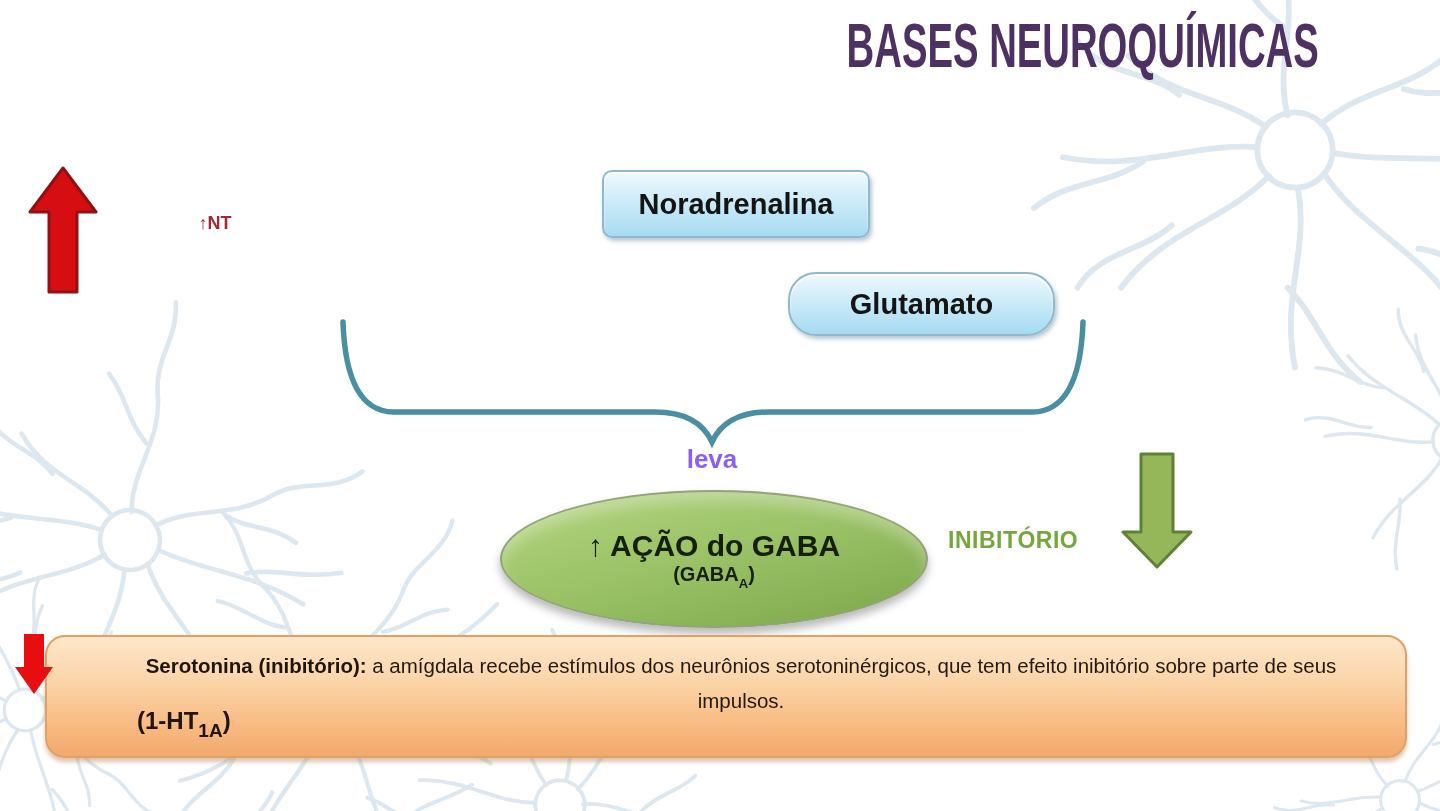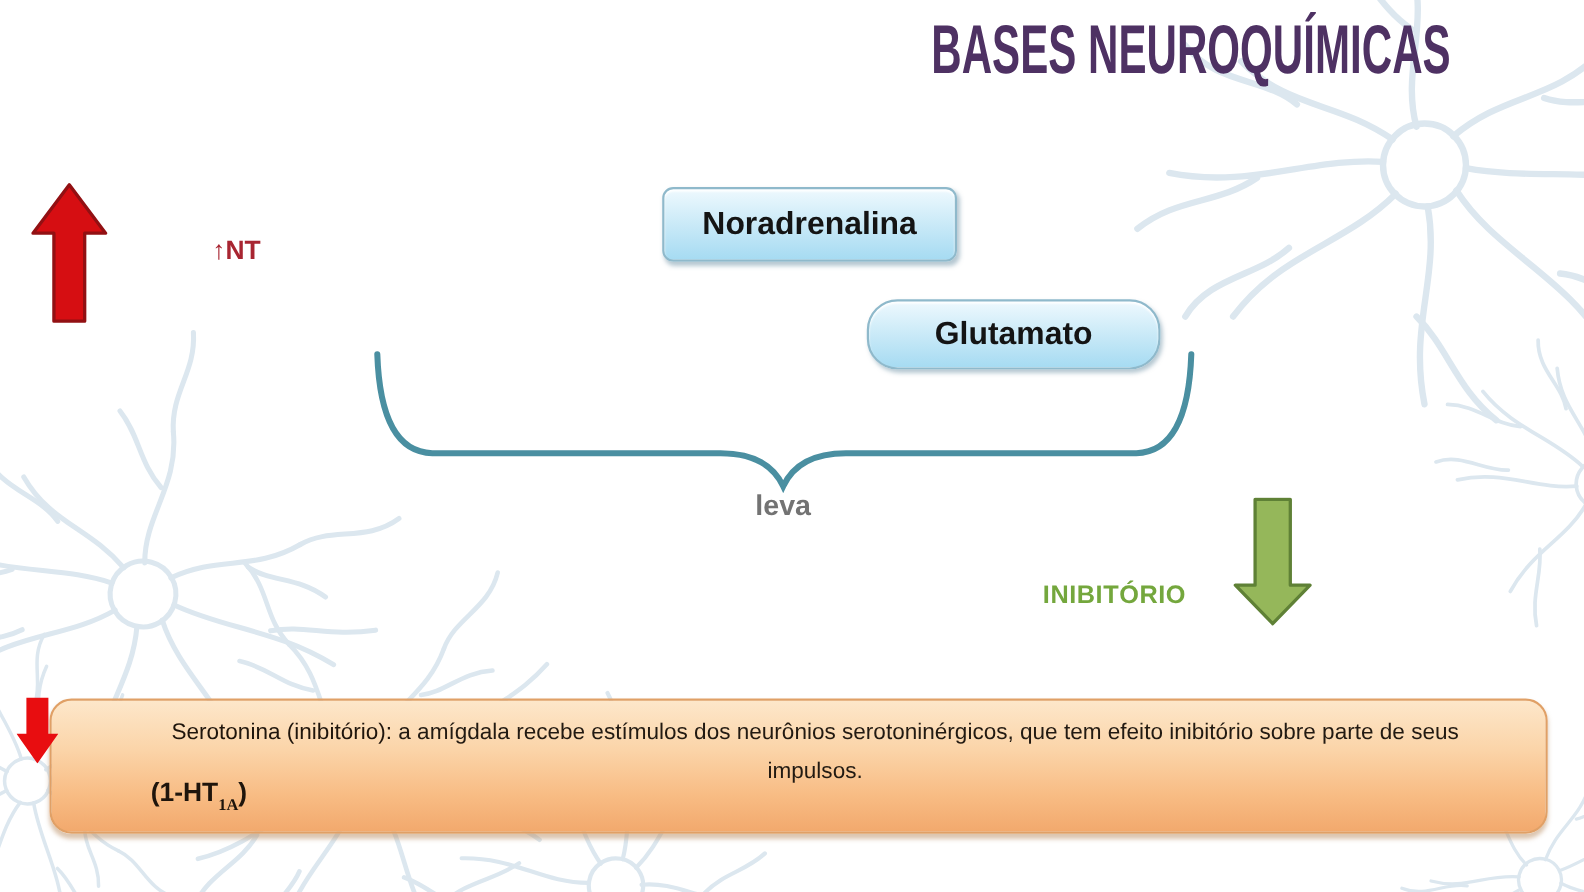--- a/index.html
+++ b/index.html
@@ -12,39 +12,39 @@
   .title-wrap { position:absolute; left:40px; top:10px; width:1400px; text-align:right; z-index:1; }
   .title-inner {
     display:inline-block; font-size:58px; font-weight:700; color:#4e3163;
     transform:scale(0.66,1.08); transform-origin:50% 20%; white-space:nowrap; letter-spacing:0;
   }
 
   .arrow-svg { position:absolute; z-index:1; }
 
   .exc-label {
     position:absolute; left:108px; top:212px; width:214px; z-index:1;
-    text-align:center; font-weight:700; font-size:24px; line-height:1.33; color:#a82531;
+    text-align:center; font-weight:700; font-size:18px; line-height:1.33; color:#a82531;
   }
 
   .nt-box {
     position:absolute; z-index:1; display:flex; align-items:center; justify-content:center;
     border-radius:10px; border:2px solid #8fb9cb;
     background:linear-gradient(180deg,#eef9fe 0%, #cdebf8 45%, #a6dbf2 100%);
     box-shadow:2px 3px 4px rgba(110,145,165,0.5), inset 0 2px 2px #ffffff;
     font-weight:700; font-size:29px; color:#141414;margin-left:32px;
   }
   .box-noradrenalina { left:570px; top:170px; width:264px; height:64px; }
   .box-dopamina      { left:399px; top:273px; width:265px; height:62px; }
   .box-glutamato     { left:756px; top:272px; width:263px; height:60px;border-radius:28px; }
 
   .brace-svg { position:absolute; left:335px; top:316px; z-index:1; }
 
   .leva-label {
     position:absolute; left:652px; top:444px; width:120px; z-index:1;
-    text-align:center; font-weight:700; font-size:26px; color:#737373;
+    text-align:center; font-weight:700; font-size:26px; color:#8b5cf6;
   }
 
   .gaba-ellipse {
     position:absolute; left:500px; top:490px; width:424px; height:134px; z-index:1;
     border-radius:50%; border:2px solid #93a37b;
     background:linear-gradient(165deg,#b4d580 0%, #9cc368 45%, #7ca64a 100%);
     box-shadow:0 6px 8px rgba(100,100,100,0.45), inset 0 10px 14px rgba(255,255,255,0.28);
     display:flex; flex-direction:column; align-items:center; justify-content:center;
     color:#15200a; text-align:center;
   }
@@ -60,26 +60,26 @@
   .sero-box {
     position:absolute; left:45px; top:635px; width:1362px; height:123px; z-index:1;
     border-radius:20px; border:2px solid #e0a066; box-sizing:border-box;
     background:linear-gradient(180deg,#fde7ca 0%, #fbd4a8 38%, #f8bc84 72%, #f2a96d 100%);
     box-shadow:0 4px 4px rgba(185,140,95,0.5);
   }
   .sero-text {
     position:absolute; left:66px; top:12px; width:1256px;
     text-align:center; font-size:20.5px; line-height:1.7; color:#221a12;
   }
-  .sero-lead { font-weight:400; color:#1f150c; }
+  .sero-lead { font-weight:700; color:#1f150c; }
   .sero-receptor {
     position:absolute; left:90px; top:70px;
     font-weight:700; font-size:24px; color:#1f150c;
   }
-  .sero-receptor sub { font-size:15px; position:relative; top:2px;font-family:Liberation Serif, serif; }
+  .sero-receptor sub { font-size:19px; position:relative; top:2px; }
 </style>
 </head>
 <body>
 
 <div class="slide">
 
   <svg class="bg-neurons" width="1440" height="811" viewBox="0 0 1440 811" aria-hidden="true">
     <defs>
       <g id="neuron" fill="none" stroke="#dce7ef" stroke-width="4" stroke-linecap="round">
         <circle r="26"></circle>
@@ -130,20 +130,24 @@
   <div class="nt-box box-glutamato">
     <span>Glutamato</span>
   </div>
 
   <svg class="brace-svg" width="756" height="134" viewBox="0 0 756 134">
     <path d="M 8,6 Q 11,95 58,96 L 320,96 Q 363,96 377,126 Q 391,96 434,96 L 698,96 Q 745,95 748,6" fill="none" stroke="#4a8fa1" stroke-width="5.5" stroke-linecap="round"></path>
   </svg>
 
   <div class="leva-label">leva</div>
 
+  <div class="gaba-ellipse">
+    <div class="gaba-line1">↑ AÇÃO do GABA</div>
+    <div class="gaba-line2"><span>(GABA</span><sub>A</sub><span>)</span></div>
+  </div>
 
   <div class="inib-label">INIBITÓRIO</div>
 
   <svg class="arrow-svg" style="left:1121px; top:452px;" width="72" height="118" viewBox="0 0 72 118">
     <polygon points="20,2 52,2 52,80 70,80 36,115 2,80 20,80" fill="#95b75a" stroke="#5f8136" stroke-width="3" stroke-linejoin="round"></polygon>
   </svg>
 
   <div class="sero-box">
     <div class="sero-text"><span class="sero-lead">Serotonina (inibitório):</span><span> a amígdala recebe estímulos dos neurônios serotoninérgicos, que tem efeito inibitório sobre parte de seus impulsos.</span></div>
     <div class="sero-receptor"><span>(1-HT</span><sub>1A</sub><span>)</span></div>

